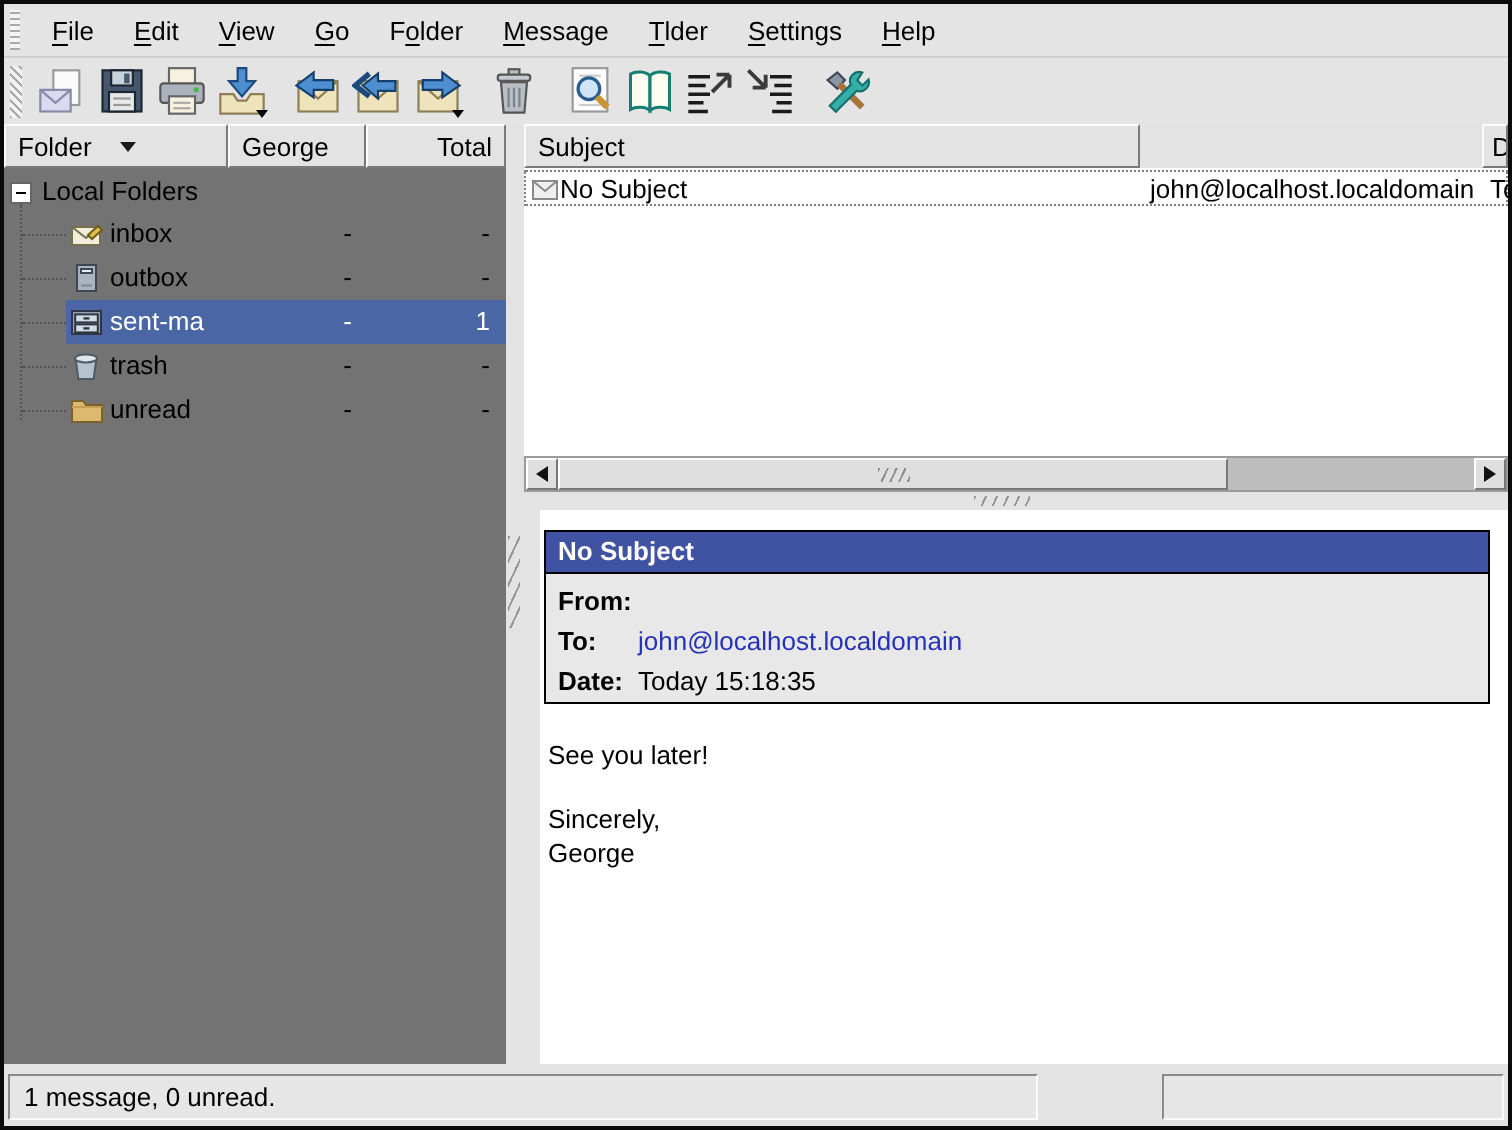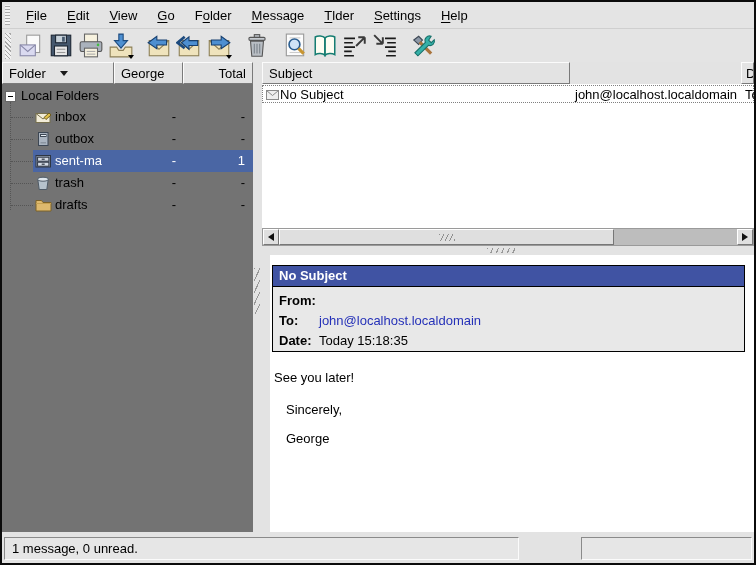--- a/index.html
+++ b/index.html
@@ -83,21 +83,21 @@
   .preview{left:260px;top:253px;width:492px;height:277px;background:#fff;border-left:8px solid #e3e3e3;}
   .pv-subject{position:absolute;left:2px;top:10px;width:473px;height:22px;background:#4053a3;
     border:1px solid #000;color:#fff;font-weight:bold;line-height:20px;padding-left:6px;}
   .pv-headers{position:absolute;left:2px;top:31px;width:473px;height:66px;background:#e8e8e8;
     border:1px solid #000;padding-top:3px;}
   .hb-row{display:flex;height:20px;align-items:center;padding-left:6px;}
   .hb-label{width:40px;font-weight:bold;}
   .hb-link{color:#2531b8;cursor:pointer;}
   .pv-body{position:absolute;left:4px;top:114px;width:460px;line-height:17px;}
   .pv-body .para{margin:0 0 15px 0;}
-  .pv-body .sig{margin:12px;}
+  .pv-body .sig{margin:0;}
 
   
   .statusbar{left:0;top:532px;width:752px;height:29px;background:#e3e3e3;}
   .sb-section{position:absolute;top:3px;height:23px;background:#e6e6e6;
     border:1px solid;border-color:#8a8a8a #fbfbfb #fbfbfb #8a8a8a;
     display:flex;align-items:center;padding-left:7px;}
   .sb-main{left:2px;width:515px;}
   .sb-sub{left:579px;width:171px;}
 </style>
 </head>
@@ -316,21 +316,21 @@
         <span class="f-unread">-</span>
         <span class="f-total">-</span>
       </div>
 
       <div class="frow">
         <span class="stub"></span>
         <svg class="f-icon" viewBox="0 0 17 16">
             <path d="M1 3.5 h5.5 l1.5 2 h8 v8.5 H1 z" fill="#ddb96e" stroke="#7c6228"></path>
             <path d="M1 6.5 h15" stroke="#c5a050" fill="none"></path>
           </svg>
-        <span class="f-label">drafts</span>
+        <span class="f-label">unread</span>
         <span class="f-unread">-</span>
         <span class="f-total">-</span>
       </div>
     </div>
   </div>
 
   <div class="abs vsplit"></div>
   <div class="abs vgrip"></div>
 
   <div class="abs msg-list">

